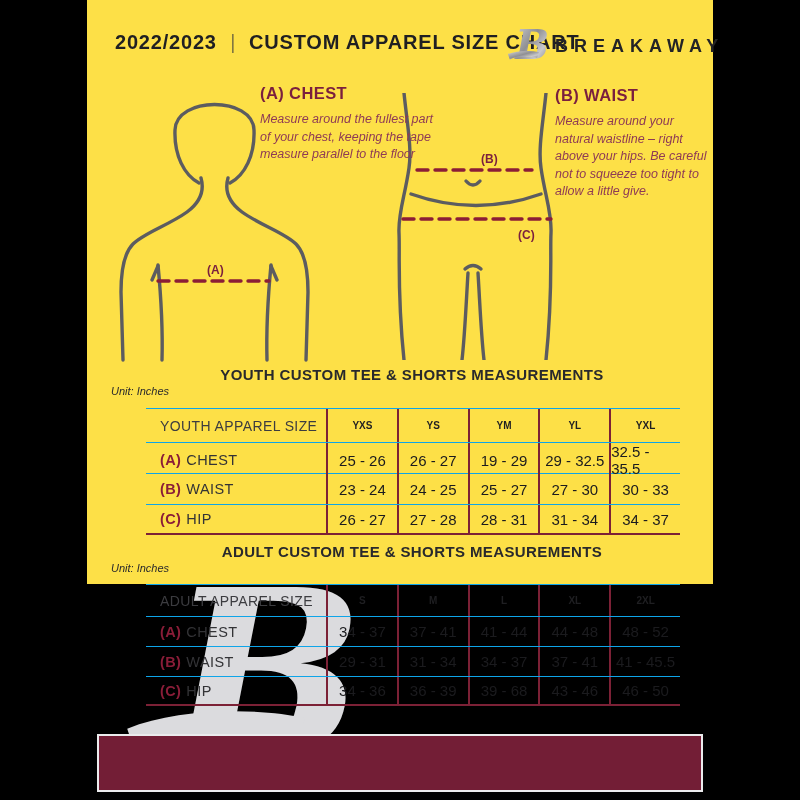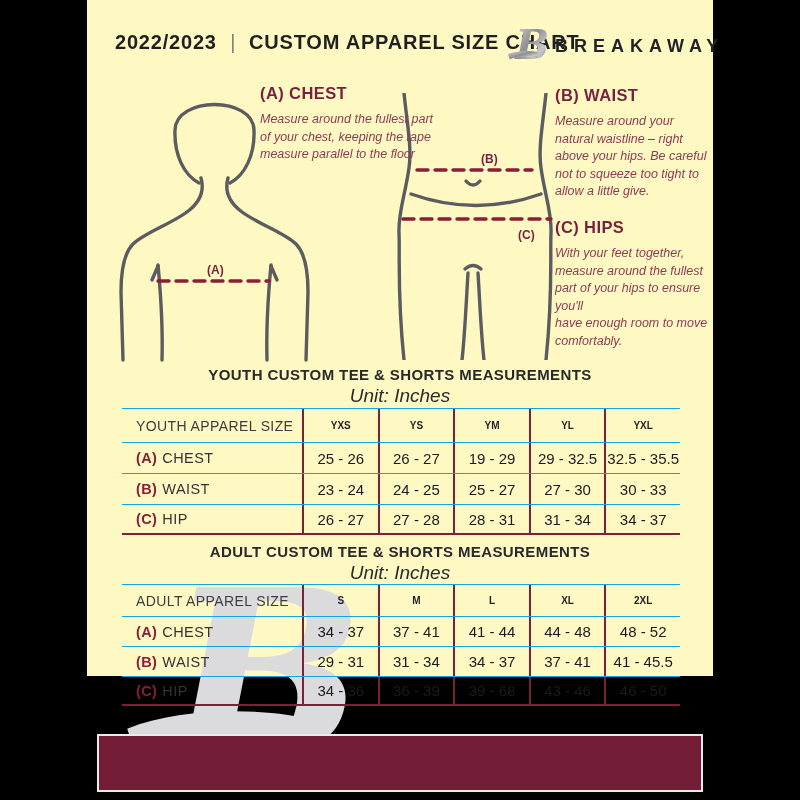--- a/index.html
+++ b/index.html
@@ -1,19 +1,19 @@
 <!DOCTYPE html>
 <html><head>
 <meta charset="utf-8">
 <style>
   * { margin:0; padding:0; box-sizing:border-box; }
   html,body { width:800px; height:800px; }
   body { background:#000; font-family:"Liberation Sans", sans-serif; position:relative; overflow:hidden; }
 
-  .page { position:absolute; left:87px; top:0; width:626px; height:676px; background:#fef9c3; }
+  .page { position:absolute; left:87px; top:0; width:626px; height:584px; background:#fde047; }
 
   
   .hdr { position:absolute; left:0; top:0; width:626px; height:78px; }
   .hdr-title { position:absolute; left:28px; top:30px; display:flex; align-items:center; gap:13px;
                font-weight:700; font-size:20px; letter-spacing:.8px; color:#1f1f22; white-space:nowrap; }
   .hdr-sep { font-weight:400; font-size:21px; color:#3a3a3d; transform:scaleX(.6); }
   .logo-svg { position:absolute; left:420px; top:20px; }
   .brand { position:absolute; left:468px; top:36px; font-weight:700; font-size:18px;
            letter-spacing:6px; color:#232326; }
 
@@ -29,37 +29,37 @@
   .guide { position:absolute; }
   .guide h3 { font-size:16.5px; font-weight:700; color:#7a1f3e; letter-spacing:.4px; margin-bottom:8px; }
   .guide p { font-size:12.5px; font-style:italic; color:#8e3a55; line-height:1.4; white-space:pre-line; }
   #guide-chest { left:173px; top:84px; width:180px; }
   #guide-waist { left:468px; top:86px; width:155px; }
   #guide-hips  { left:468px; top:218px; width:160px; }
 
   
   .tbl-title { position:absolute; width:626px; text-align:center; font-weight:700;
                font-size:15px; letter-spacing:.4px; color:#29292c; }
-  .tbl-unit  { position:absolute; width:626px; text-align:center; font-style:italic;
-               font-size:19px; color:#29292c; }
+  .tbl-unit  { position:absolute; width:626px; font-style:italic;
+               font-size:11px; color:#29292c; }
   .size-table { position:absolute; left:35px; width:558px; }
   .t-row { display:grid; grid-template-columns:180px repeat(5,1fr); border-top:1px solid #0ea5e9; }
   .t-row:last-child { border-bottom:2px solid #7c2136; }
   .t-label { display:flex; align-items:center; padding-left:14px; font-size:14.5px;
              color:#333336; letter-spacing:.4px; }
   .t-label .marker { color:#8a1d38; font-weight:700; margin-right:5px; }
   .t-cell { display:flex; align-items:center; justify-content:center; font-size:15px;
             color:#1b1b1e; border-left:2px solid #7c2136; }
   .t-head .t-label { font-size:14px; color:#3c3c40; }
   .t-head .t-cell { font-weight:700; font-size:10px; color:#1f1f22; }
   #youth-table .t-head { height:34px; } #youth-table .t-data { height:31px; }
   #adult-table .t-head { height:32px; } #adult-table .t-data { height:30px; }
   #youth-title { top:366px; } #youth-unit { top:385px; } #youth-table { top:408px; }
   #adult-title { top:543px; } #adult-unit { top:562px; } #adult-table { top:584px; }
-  .size-table, .tbl-title, .tbl-unit { z-index:2; }
+  .size-table, .tbl-title, .tbl-unit { z-index:2;padding-left:24px; }
   .size-table { position:absolute; }
 
   
   .watermark { position:absolute; left:28px; top:540px; z-index:1; }
 
   
   .footer-bar { position:absolute; left:10px; top:734px; width:606px; height:58px;
                 background:#731e36; border:2px solid #ebebed; z-index:3; }
 </style>
 </head>
@@ -115,25 +115,20 @@
   </svg>
 
   <div class="guide" id="guide-waist">
     <h3>(B) WAIST</h3>
     <p>Measure around your natural waistline – right above your hips. Be careful not to squeeze too tight to allow a little give.</p>
   </div>
   <div class="guide" id="guide-chest">
     <h3>(A) CHEST</h3>
     <p>Measure around the fullest part of your chest, keeping the tape measure parallel to the floor</p>
   </div>
-  <div class="guide" id="guide-hips">
-    <h3>(C) HIPS</h3>
-    <p>With your feet together, measure around the fullest part of your hips to ensure you'll
-have enough room to move comfortably.</p>
-  </div>
 
   <svg class="watermark" width="255" height="262" viewBox="0 0 46 50">
     <text x="9" y="41" font-family="DejaVu Serif, serif" font-style="italic" font-weight="bold" font-size="44" fill="#dbdbde">B</text>
     <path d="M 1 36 C 11 32 26 32 35 34 L 33 40 C 24 38 9 38.5 3 42 Z" fill="#dbdbde"></path>
   </svg>
 
   <div class="tbl-title" id="youth-title">YOUTH CUSTOM TEE &amp; SHORTS MEASUREMENTS</div>
   <div class="tbl-unit" id="youth-unit">Unit: Inches</div>
   <div class="size-table" id="youth-table">
       <div class="t-row t-head">

